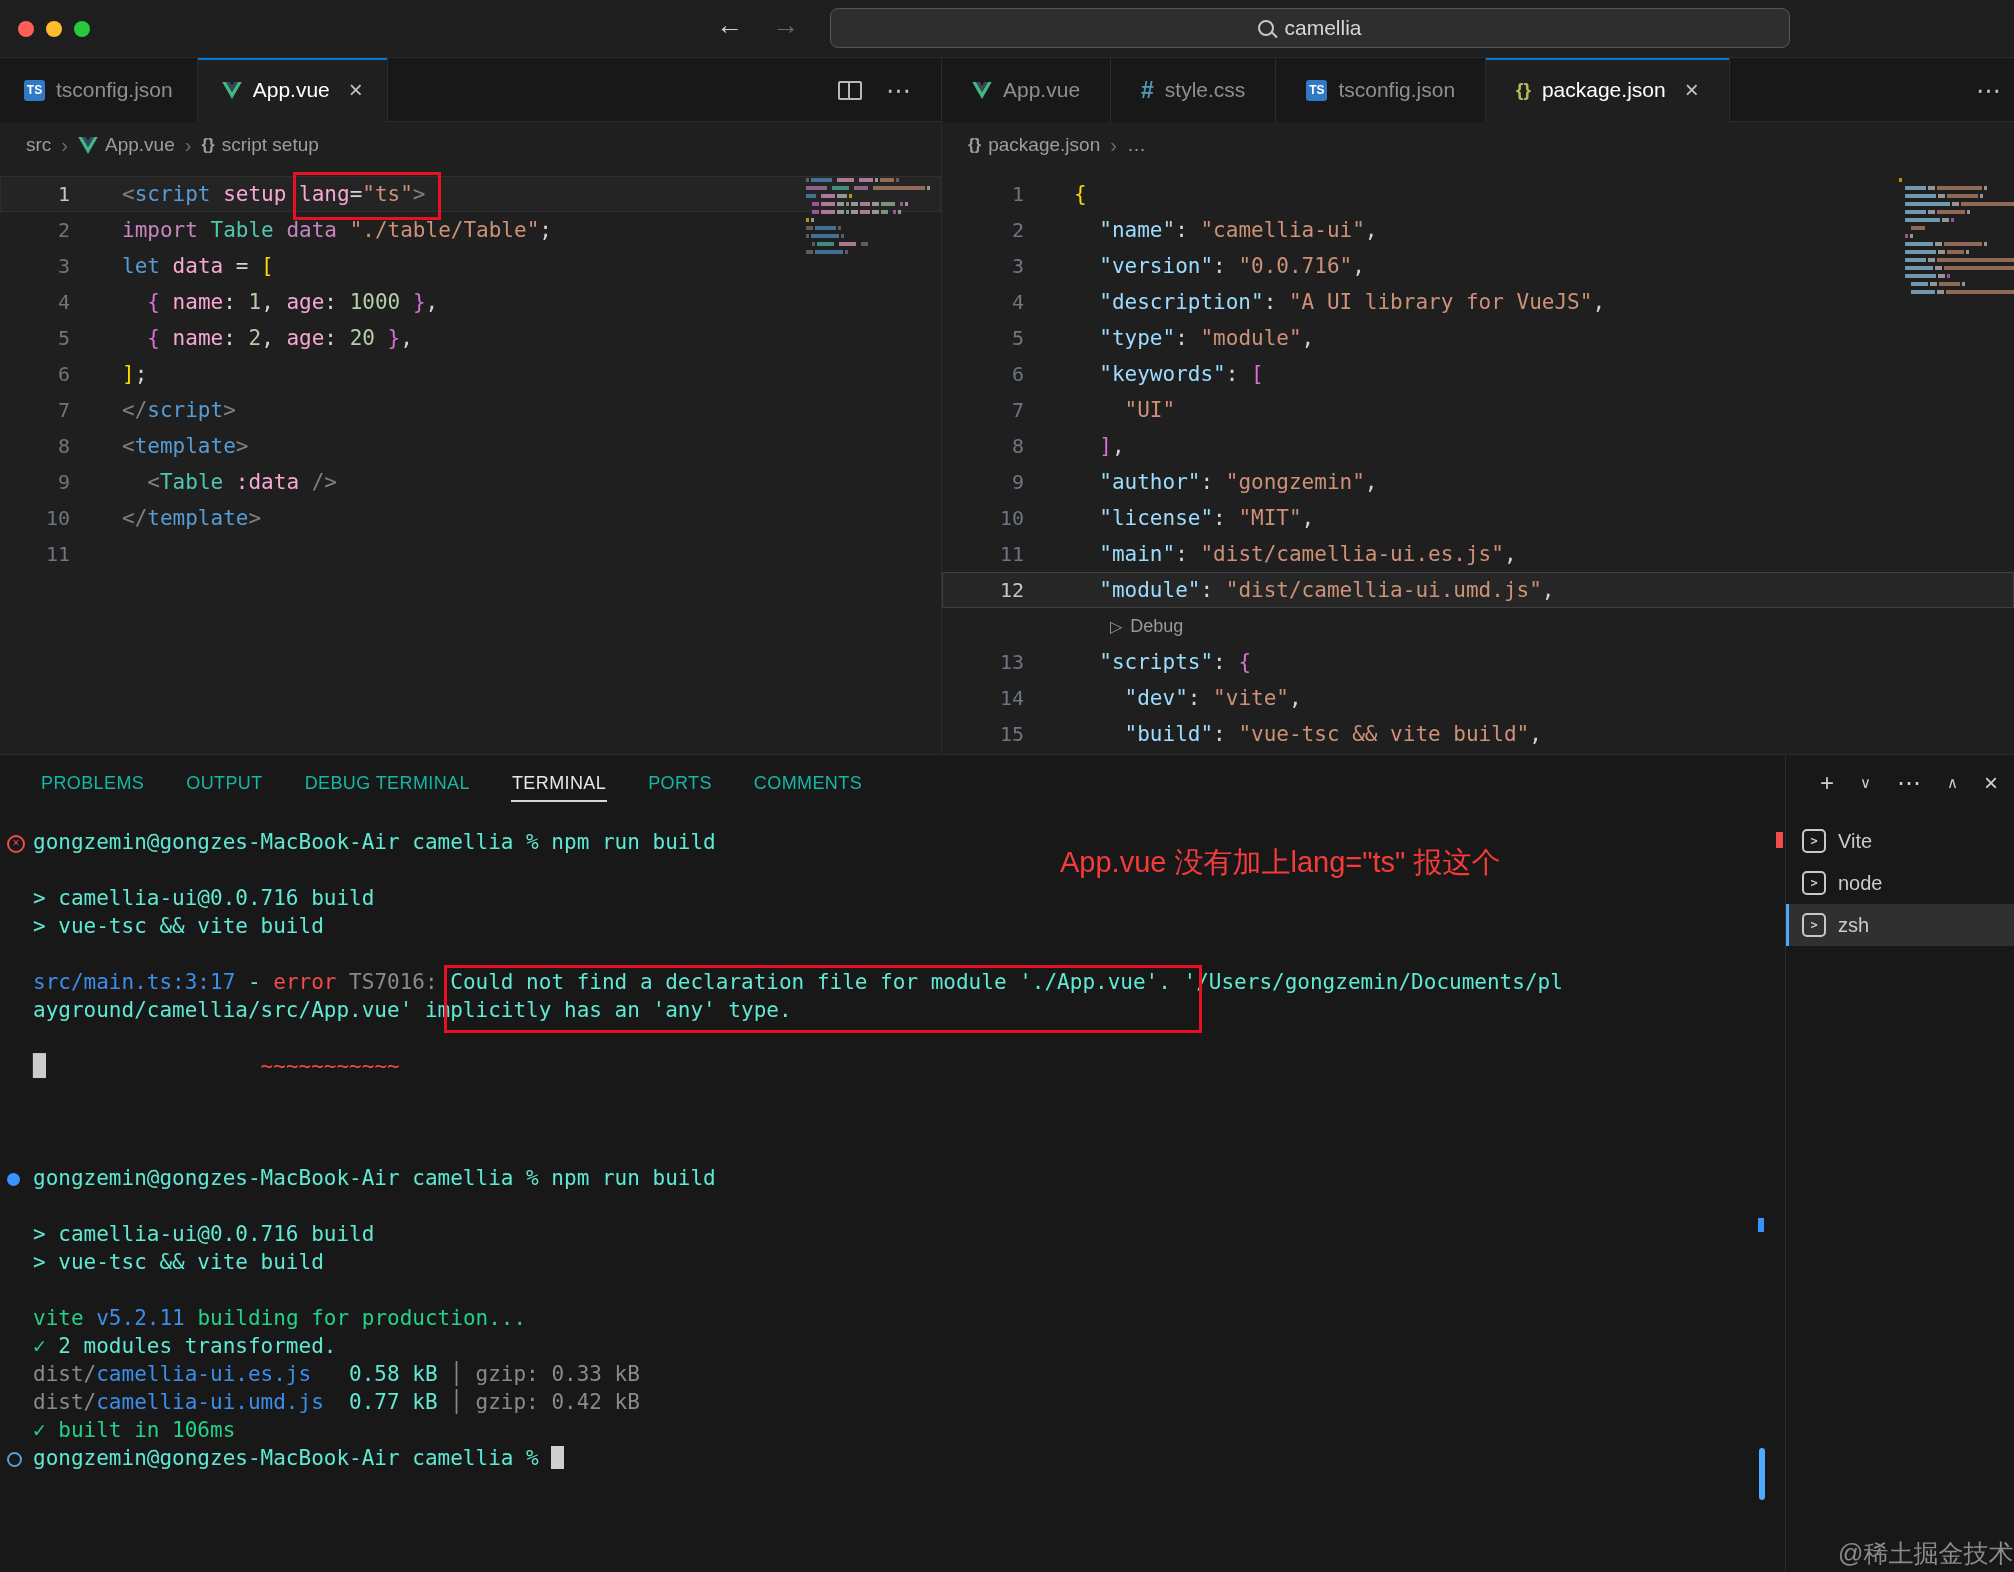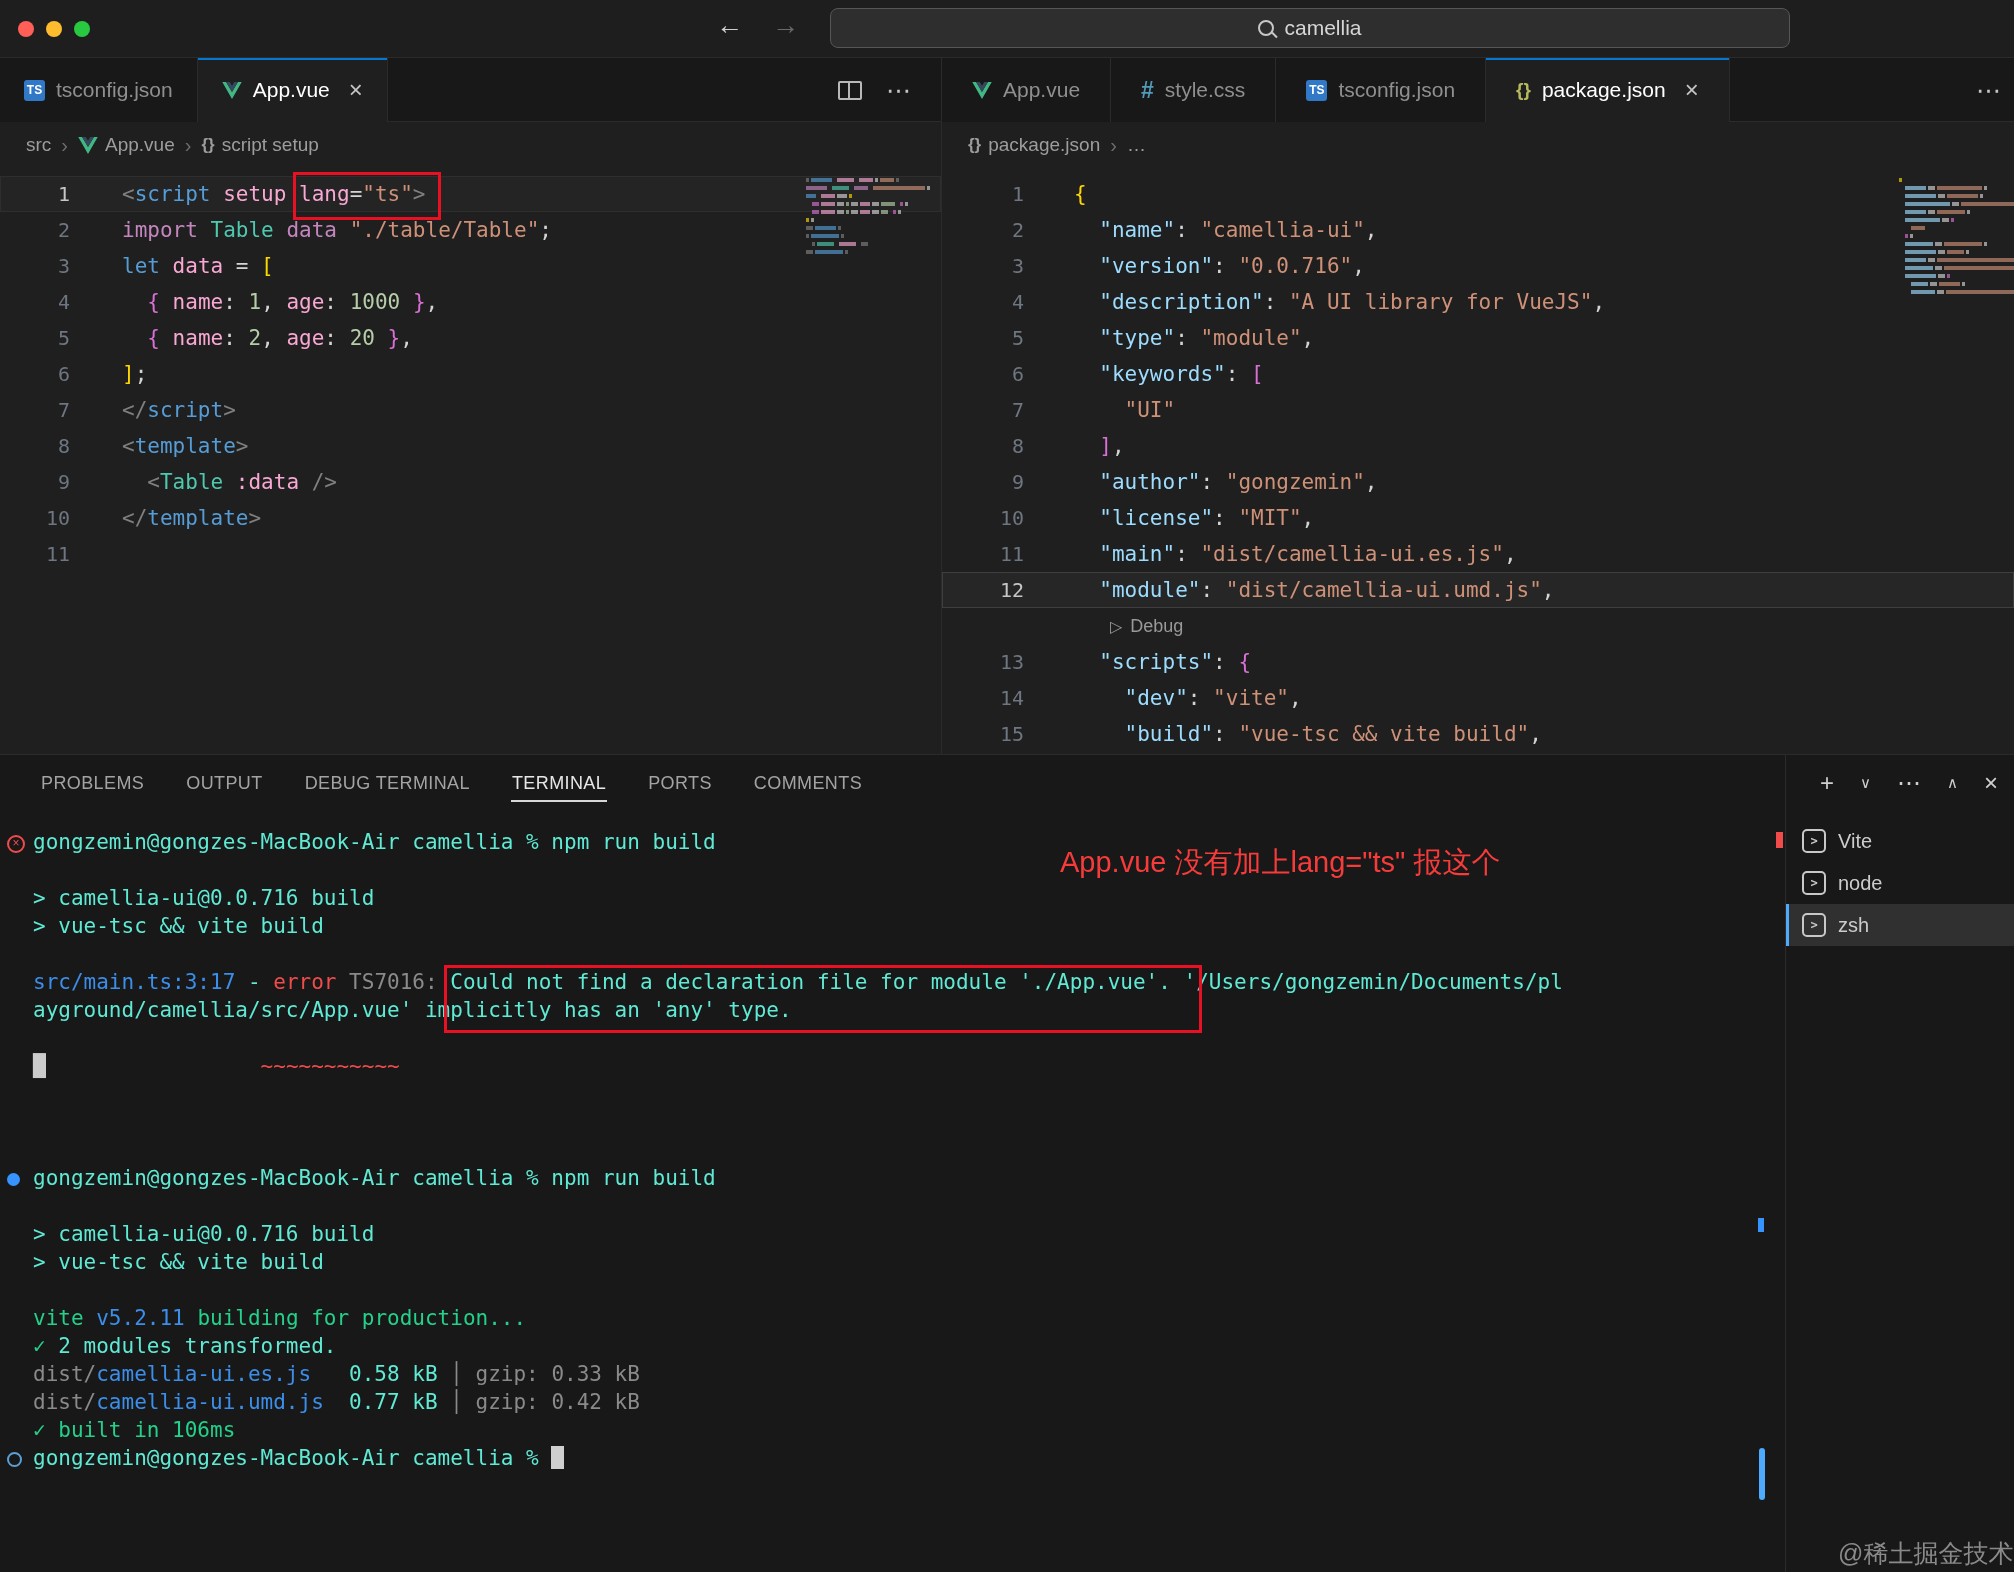--- a/index.html
+++ b/index.html
@@ -64,21 +64,21 @@
   
   .minimap{position:absolute;top:178px}
   #mm-left{left:806px;width:64px}
   #mm-right{left:1899px;width:92px}
   .mm-row{height:8px;white-space:nowrap}
   .mm-bar{display:inline-block;height:4px;background:currentColor;opacity:.65;margin-right:2px;vertical-align:top}
   .mm-sp{display:inline-block;height:4px;vertical-align:top}
   
   #panel{position:absolute;left:0;top:754px;width:2014px;height:818px;background:#181818;border-top:1px solid #2b2b2b;box-sizing:border-box}
   #panel-tabs{position:absolute;left:20px;top:0;height:56px;display:flex;align-items:stretch}
-  .ptab{padding:0 21px;display:flex;align-items:center;font-size:18px;letter-spacing:.4px;color:#a3a3a3;position:relative;white-space:nowrap}
+  .ptab{padding:0 21px;display:flex;align-items:center;font-size:18px;letter-spacing:.4px;color:#14b8a6;position:relative;white-space:nowrap}
   .ptab.active{color:#e7e7e7}
   .ptab.active::after{content:"";position:absolute;left:20px;right:20px;bottom:9px;height:2px;background:#d7d7d7}
   #panel-actions{position:absolute;right:16px;top:0;height:56px;display:flex;align-items:center;gap:26px;color:#cfcfcf}
   .pact{font-size:24px}
   .pact.small{font-size:15px}
   
   #term{position:absolute;left:0;top:812px;width:1768px;padding-top:18px;overflow:hidden}
   .trow{height:28px;padding-left:33px;font-family:"DejaVu Sans Mono",monospace;font-size:21px;white-space:pre;position:relative;color:#ccc}
   .t-d{color:#5eead4}.t-blue{color:#3b8eea}.t-red{color:#f14c4c}.t-gray{color:#8a8a8a}.t-green{color:#23d18b}
   .t-wb{color:#cccccc;background:#cccccc}

